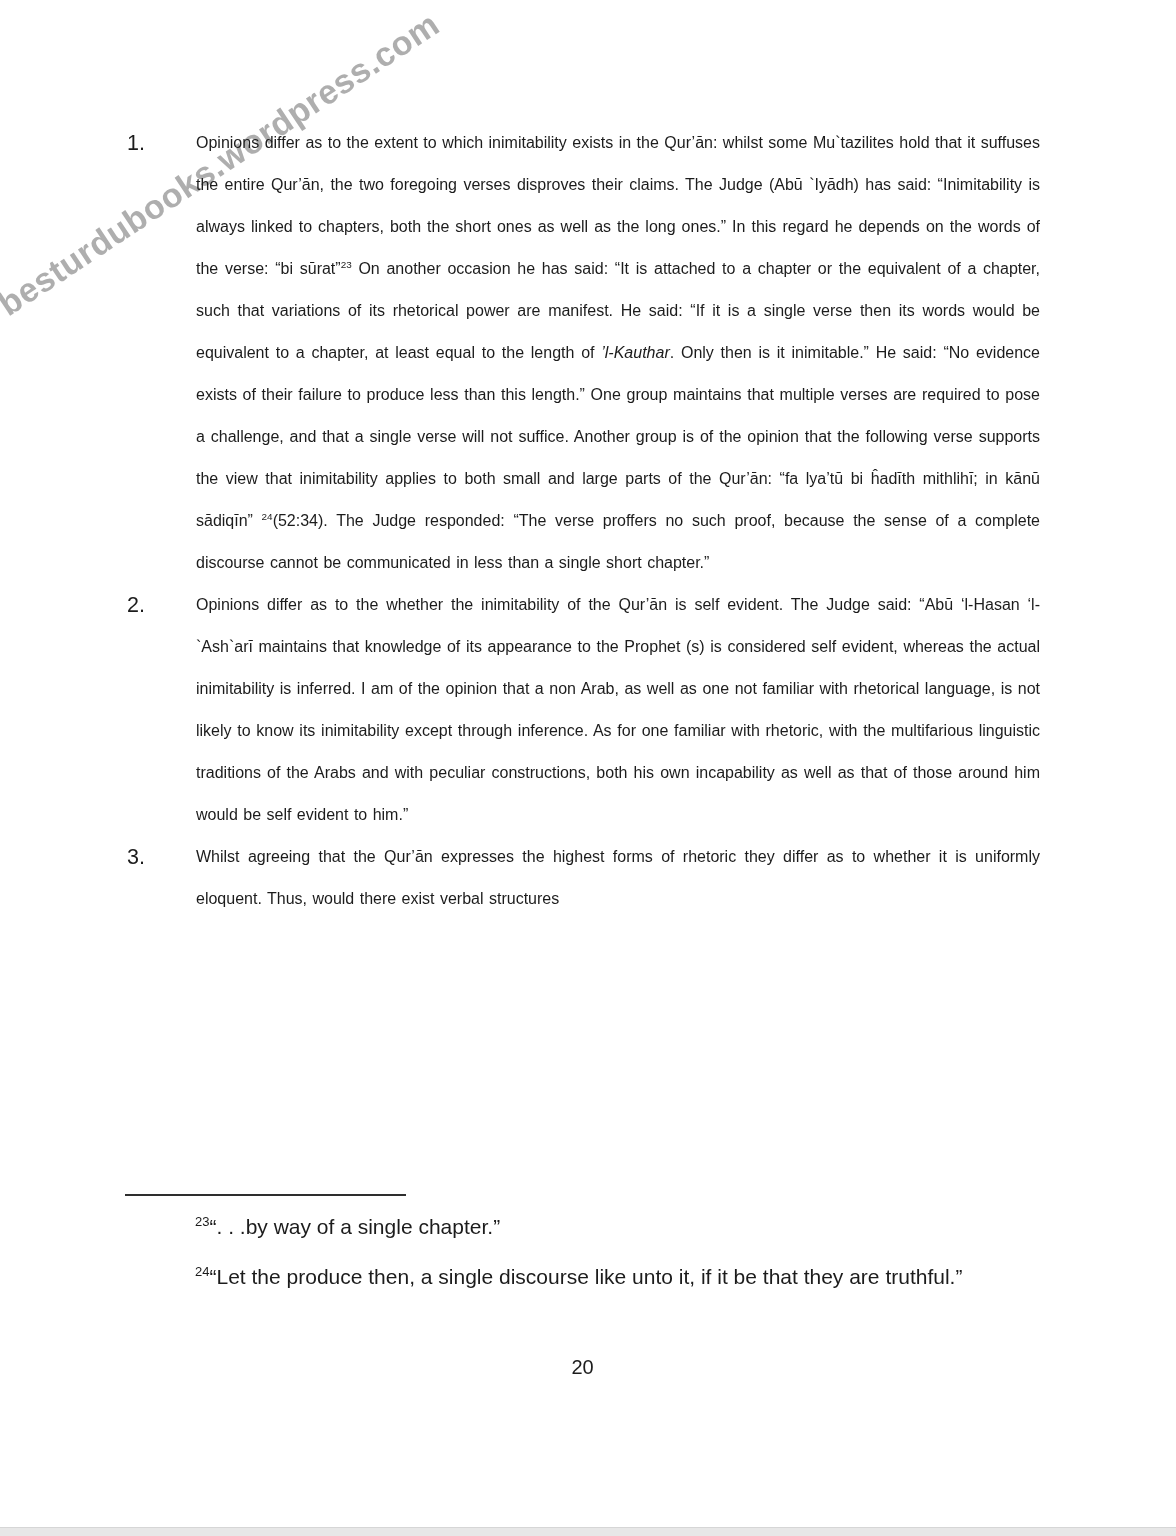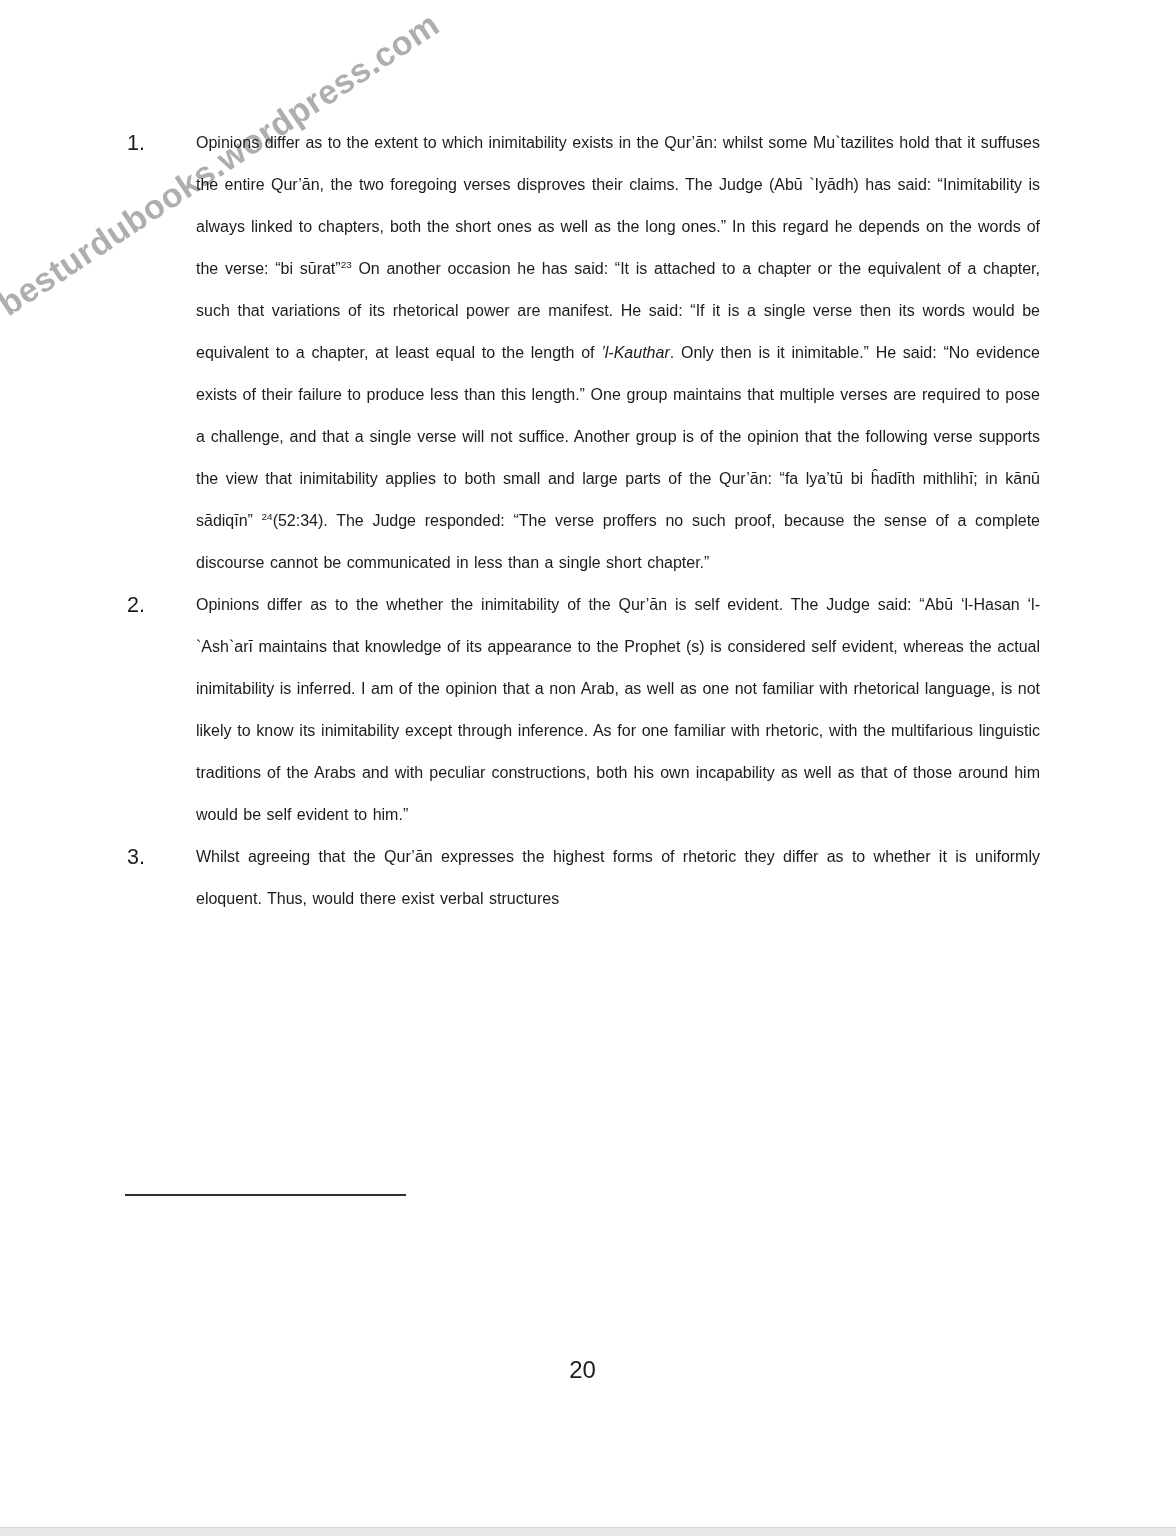--- a/index.html
+++ b/index.html
@@ -80,21 +80,21 @@
     text-indent: 70px;
     margin-bottom: 17px;
     text-align: left;
   }
   .page-num {
     position: absolute;
     left: 125px;
     top: 1356px;
     width: 915px;
     text-align: center;
-    font-size: 24px;
+    font-size: 20px;
     z-index: 2;
   }
   .scan-edge {
     position: absolute;
     left: 0;
     right: 0;
     bottom: 0;
     height: 8px;
     background: #e7e7e7;
     border-top: 1px solid #d6d6d6;
@@ -118,17 +118,21 @@
       </div>
       <div class="para-row">
         <div class="para-num">3.</div>
         <div class="para-text"><span>Whilst agreeing that the Qur’ān expresses the highest forms of rhetoric they differ as to whether it is uniformly eloquent. Thus, would there exist verbal structures</span></div>
       </div>
     </div>
 </div>
 
 <div class="footer">
   <div class="fn-rule"></div>
+  <div id="footnote-list">
+      <div class="fn"><sup>23</sup><span>“. . .by way of a single chapter.”</span></div>
+      <div class="fn"><sup>24</sup><span>“Let the produce then, a single discourse like unto it, if it be that they are truthful.”</span></div>
+    </div>
 </div>
 
 <div class="page-num">20</div>
 
 <div class="scan-edge"></div>
 
 </body></html>

